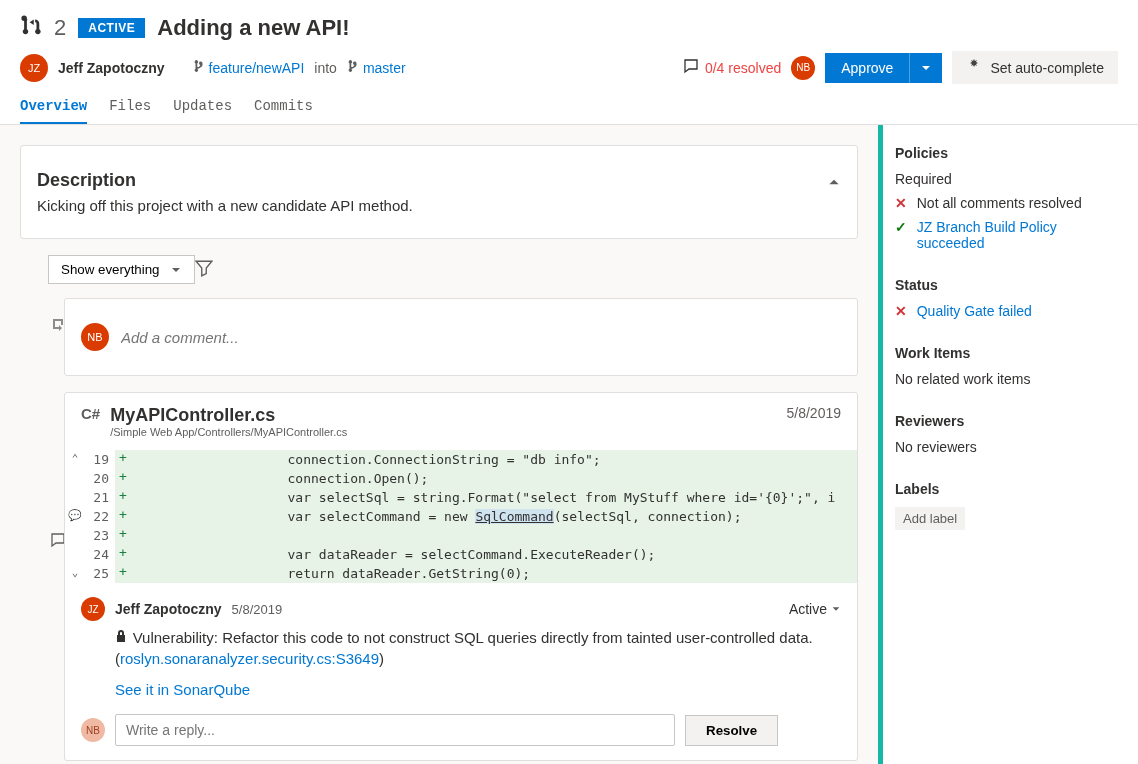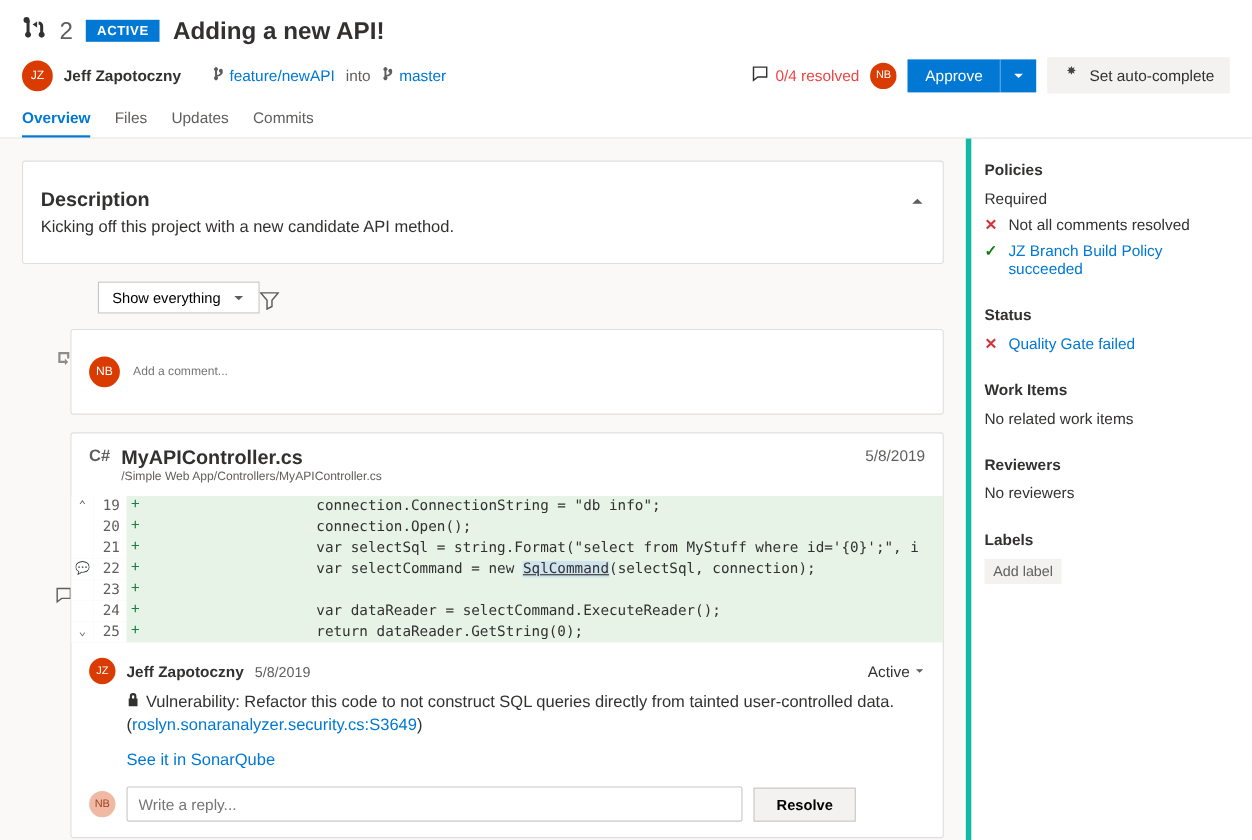--- a/index.html
+++ b/index.html
@@ -25,40 +25,40 @@
 
 .spacer { flex: 1; }
 .resolved { display: inline-flex; align-items: center; gap: 6px; color: #ef4444; }
 .icon-sm { font-size: 14px; }
 
 .btn-primary { background: #0078d4; color: #fff; border: none; padding: 7px 16px; font-size: 14px; cursor: pointer; display: inline-flex; align-items: center; }
 .split-r { border-left: 1px solid rgba(255,255,255,0.3); padding: 7px 10px; }
 .btn-secondary { background: #f3f2f1; color: #323130; border: none; padding: 7px 14px; font-size: 14px; cursor: pointer; display: inline-flex; align-items: center; gap: 8px; }
 .btn-group { display: inline-flex; }
 
-.tabs { display: flex; gap: 22px; margin-top: 6px; }
+.tabs { display: flex; gap: 22px; margin-top: 6px; font-family: Liberation Mono, monospace; }
 .tab { padding: 8px 0; color: #605e5c; cursor: pointer; font-weight: 400; }
 .tab.active { color: #0078d4; font-weight: 600; border-bottom: 2px solid #0078d4; }
 
 .body { display: flex; }
 .main { flex: 1; padding: 20px; background: #faf9f8; min-width: 0; }
 .side { width: 260px; padding: 20px 12px; border-left: 5px solid #14b8a6; }
 
 .card { background: #fff; border: 1px solid #e1dfdd; border-radius: 3px; padding: 24px 16px; margin-bottom: 16px; }
 .card-title-row { display: flex; justify-content: space-between; align-items: center; }
 .card-title { font-size: 18px; font-weight: 600; margin-bottom: 6px; }
 .desc-text { font-size: 15px; }
 .chevron { font-size: 14px; color: #605e5c; }
 
-.filter-row { display: flex; margin: 0 0 14px 69px; align-items: flex-end; }
+.filter-row { display: flex; margin: 0 0 14px 28px; align-items: center; }
 .filter-btn { background: #fff; border: 1px solid #c8c6c4; padding: 6px 12px; display: inline-flex; align-items: center; gap: 10px; cursor: pointer; }
 .filter-ic { color: #605e5c; }
 
 .add-comment-card { display: flex; gap: 12px; align-items: center; }
-.add-comment-input { flex: 1; border: none; font-size: 11px; color: #6d28d9; outline: none; }
+.add-comment-input { flex: 1; border: none; font-size: 15px; color: #6d28d9; outline: none; font-style: italic; }
 
 .timeline-icon { position: absolute; left: 30px; color: #605e5c; }
 .timeline-wrap { position: relative; margin-left: 44px; }
 
 .code-card { padding: 0; }
 .code-header { display: flex; align-items: flex-start; gap: 10px; padding: 12px 16px; }
 .lang-badge { font-size: 15px; font-weight: 600; color: #605e5c; }
 .file-title { font-size: 18px; font-weight: 600; }
 .file-path { font-size: 11px; color: #605e5c; }
 .code-date { margin-left: auto; color: #605e5c; font-size: 14px; }

